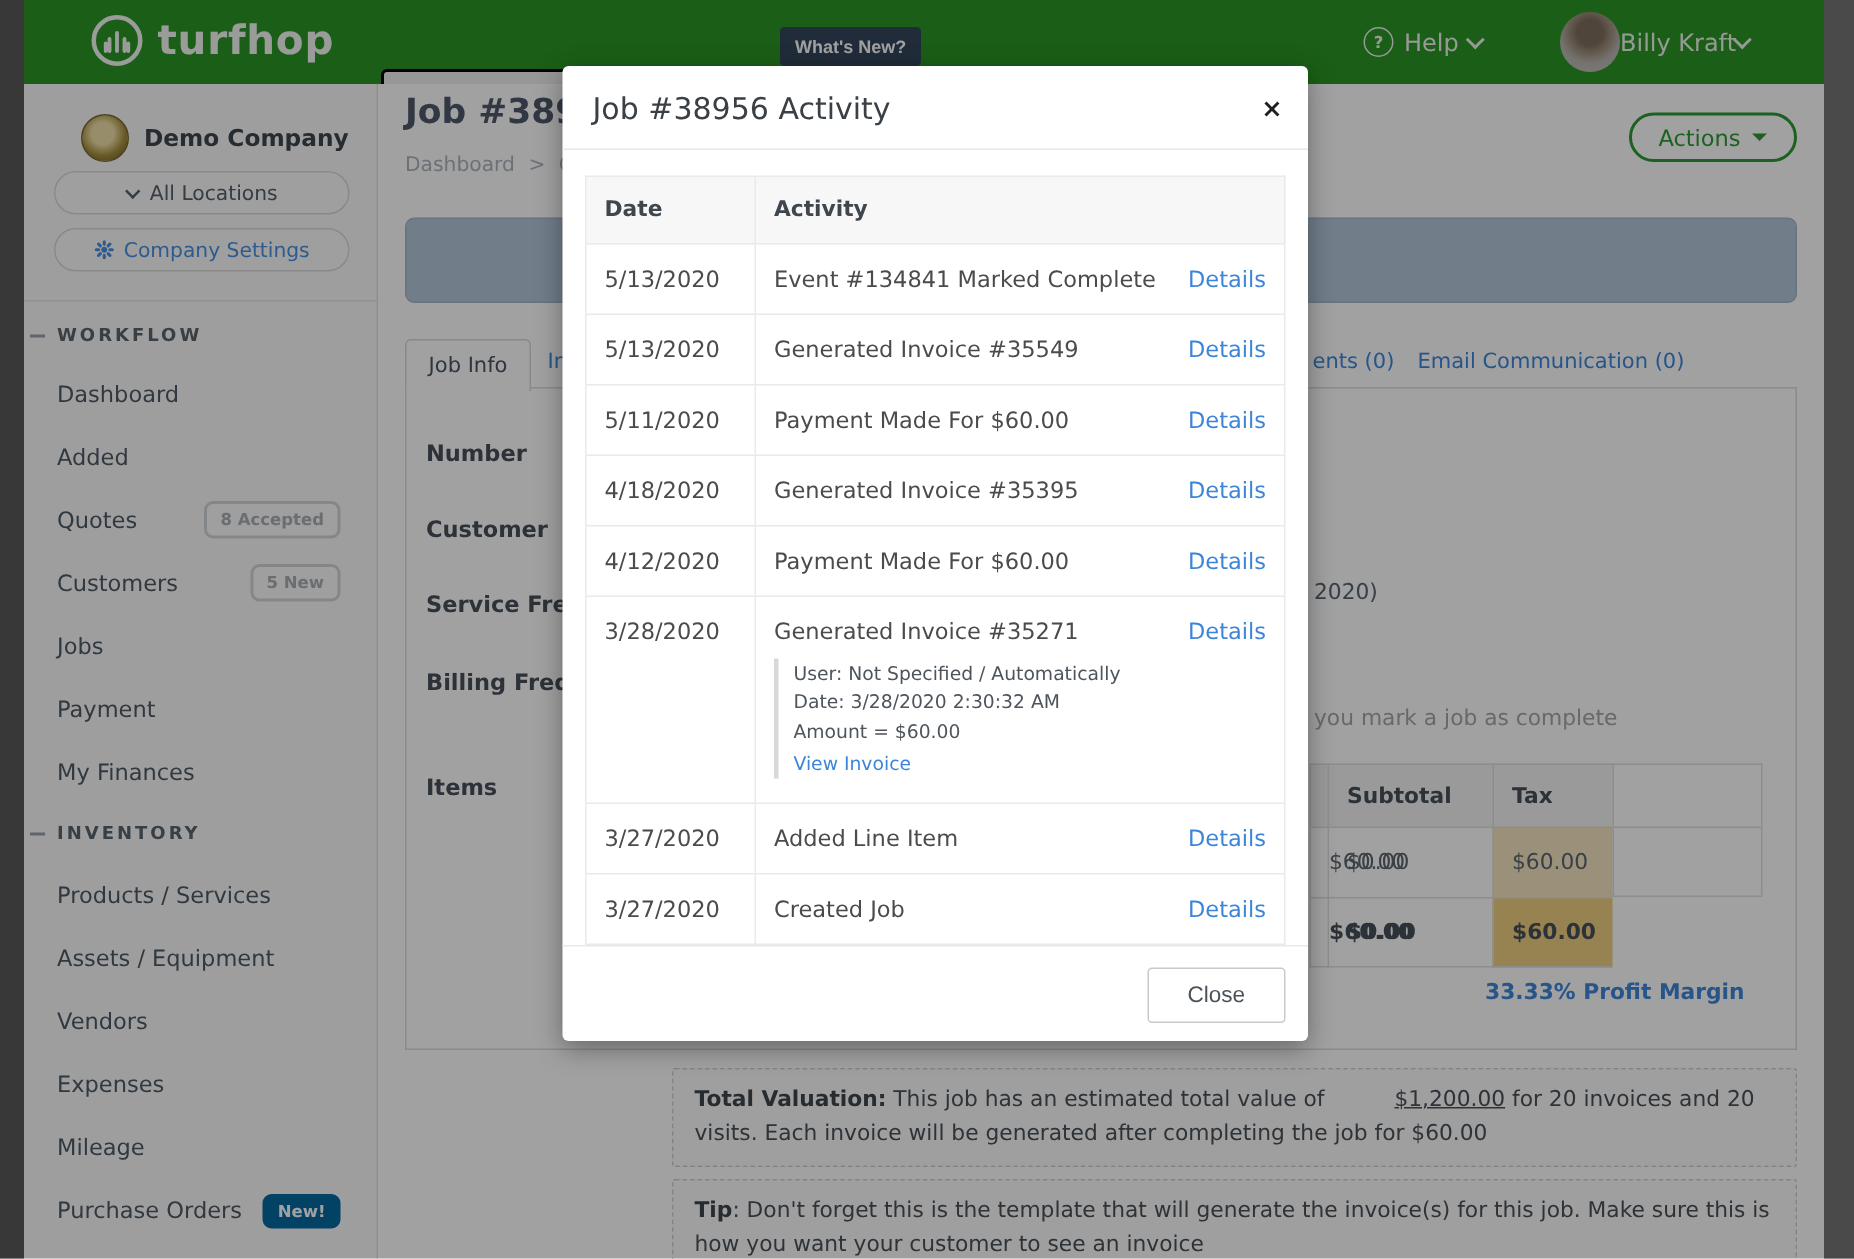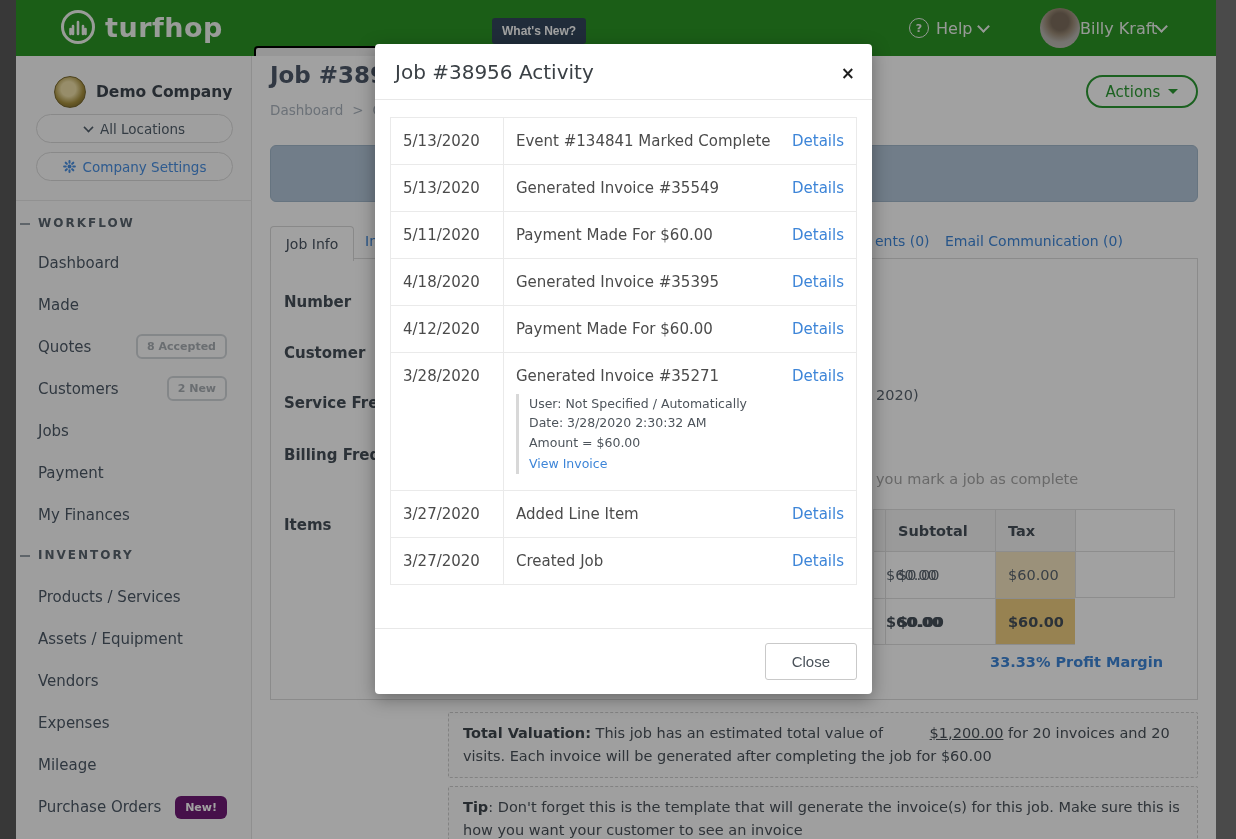--- a/index.html
+++ b/index.html
@@ -13,21 +13,21 @@
   .strip-left{left:0;top:0;width:16px;height:839px;background:#383838;z-index:40;}
   .strip-right{right:0;top:0;width:20px;height:839px;background:#4a4a4a;z-index:40;}
 
   
   .topbar{left:16px;top:0;width:1200px;height:56px;background:#2b9625;}
   .brand{left:44px;top:9px;display:flex;align-items:center;gap:9px;color:#f2f7f1;}
   .brand-text{font-size:27px;font-weight:bold;letter-spacing:.5px;}
   .search{left:238px;top:10px;width:238px;height:35px;background:#efefef;border:2px solid #000000;
     border-radius:4px;font-size:14px;color:#555;padding:0 12px;box-sizing:border-box;outline:none;margin-top:36px;}
   .search::placeholder{color:#9a9a9a;}
-  .whatsnew{left:476px;top:18px;background:#33475c;color:#fff;font-size:12px;font-weight:bold;
+  .whatsnew{left:504px;top:18px;background:#33475c;color:#fff;font-size:12px;font-weight:bold;
     padding:6px 10px;border-radius:3px;border:none;}
   .help{left:893px;top:0;height:56px;display:flex;align-items:center;gap:7px;color:#eef3ee;font-size:16px;}
   .qcircle{width:18px;height:18px;border:1.5px solid #eef3ee;border-radius:50%;display:flex;
     align-items:center;justify-content:center;font-size:11px;font-weight:bold;}
   .chev{width:7px;height:7px;border-right:2px solid currentColor;border-bottom:2px solid currentColor;
     transform:rotate(45deg);margin-top:-4px;display:inline-block;}
   .userbox{left:1024px;top:0;height:56px;display:flex;align-items:center;color:#eef3ee;font-size:16px;}
   .avatar{width:40px;height:40px;border-radius:50%;
     background:radial-gradient(circle at 50% 34%,#7d6e5e 0 26%,#9b8b77 40%,#b9b6b0 62%,#c6c4c0 100%);}
 
@@ -39,21 +39,21 @@
   .cname{font-size:15.5px;font-weight:bold;color:#3e4750;}
   .pill{left:20px;width:197px;height:29px;border:1px solid #dadada;border-radius:999px;background:#fcfcfc;
     display:flex;align-items:center;justify-content:center;gap:7px;font-size:13.5px;color:#53606c;box-sizing:border-box;}
   .pill.blue{color:#4a90e2;}
   .sdivider{left:0;top:144px;width:236px;border-top:1px solid #e6e6e6;}
   .dashes{position:absolute;left:4px;top:8px;width:10px;border-top:2px dashed #97a0a8;}
   .navhead{left:22px;font-size:12px;font-weight:bold;letter-spacing:2px;color:#59646e;}
   .navitem{left:22px;font-size:15px;color:#4d5966;}
   .badge-o{right:24px;border:2px solid #d2d6da;border-radius:6px;color:#a9aeb4;font-size:11px;
     font-weight:bold;padding:4px 9px;background:#fcfcfc;}
-  .badge-s{right:24px;background:#701a75;border-radius:6px;color:#fff;font-size:11px;
+  .badge-s{right:24px;background:#0369a1;border-radius:6px;color:#fff;font-size:11px;
     font-weight:bold;padding:5px 10px;}
 
   
   .main{left:252px;top:56px;width:964px;height:783px;background:#fff;}
   .page-title{left:18px;top:6px;font-size:23px;font-weight:bold;color:#4e5a6b;}
   .crumbs{left:18px;top:46px;font-size:13.5px;color:#abb4be;display:flex;gap:9px;}
   .actions{right:18px;top:19px;width:112px;height:33px;border:2px solid #2c9a33;border-radius:999px;
     background:transparent;color:#2c9a33;font-size:15px;display:flex;align-items:center;justify-content:center;gap:8px;box-sizing:border-box;}
   .caret{width:0;height:0;border-left:5px solid transparent;border-right:5px solid transparent;border-top:5px solid currentColor;}
   .banner{left:18px;right:18px;top:89px;height:57px;background:#b3c7d9;border:1px solid #a2b8cb;border-radius:6px;box-sizing:border-box;}
@@ -149,25 +149,25 @@
         <span class="chev" style="transform:rotate(45deg) scale(.8);margin-top:-3px"></span>
         <span>All Locations</span>
       </div>
       <div class="abs sdivider"></div>
 
       <div class="abs navhead" style="top:160px">
         <span class="dashes" style="left:-18px;top:7px"></span>
         <span>WORKFLOW</span>
       </div>
       <div class="abs navitem" style="top:198px">Dashboard</div>
-      <div class="abs navitem" style="top:240px">Made</div>
+      <div class="abs navitem" style="top:240px">Added</div>
       <div class="abs navitem" style="top:282px">Quotes</div>
       <span class="abs badge-o" style="top:278px">8 Accepted</span>
       <div class="abs navitem" style="top:324px">Customers</div>
-      <span class="abs badge-o" style="top:320px">2 New</span>
+      <span class="abs badge-o" style="top:320px">5 New</span>
       <div class="abs navitem" style="top:366px">Jobs</div>
       <div class="abs navitem" style="top:408px">Payment</div>
       <div class="abs navitem" style="top:450px">My Finances</div>
 
       <div class="abs navhead" style="top:492px">
         <span class="dashes" style="left:-18px;top:7px"></span>
         <span>INVENTORY</span>
       </div>
       <div class="abs navitem" style="top:532px">Products / Services</div>
       <div class="abs navitem" style="top:574px">Assets / Equipment</div>
@@ -241,20 +241,24 @@
   <div class="abs strip-right"></div>
 
   <div class="abs modal">
     <div class="m-head">
       <span class="m-title">Job #38956 Activity</span>
       <span class="m-x">×</span>
     </div>
     <div class="m-body">
       <table class="act">
         <tbody>
+            <tr>
+          <th class="cdate">Date</th>
+          <th>Activity</th>
+        </tr>
         <tr>
           <td class="cdate">5/13/2020</td>
           <td>
                 <div class="act-line">
                   <span>Event #134841 Marked Complete</span>
                   <a>Details</a>
                 </div>
               </td>
         </tr>
         <tr>

